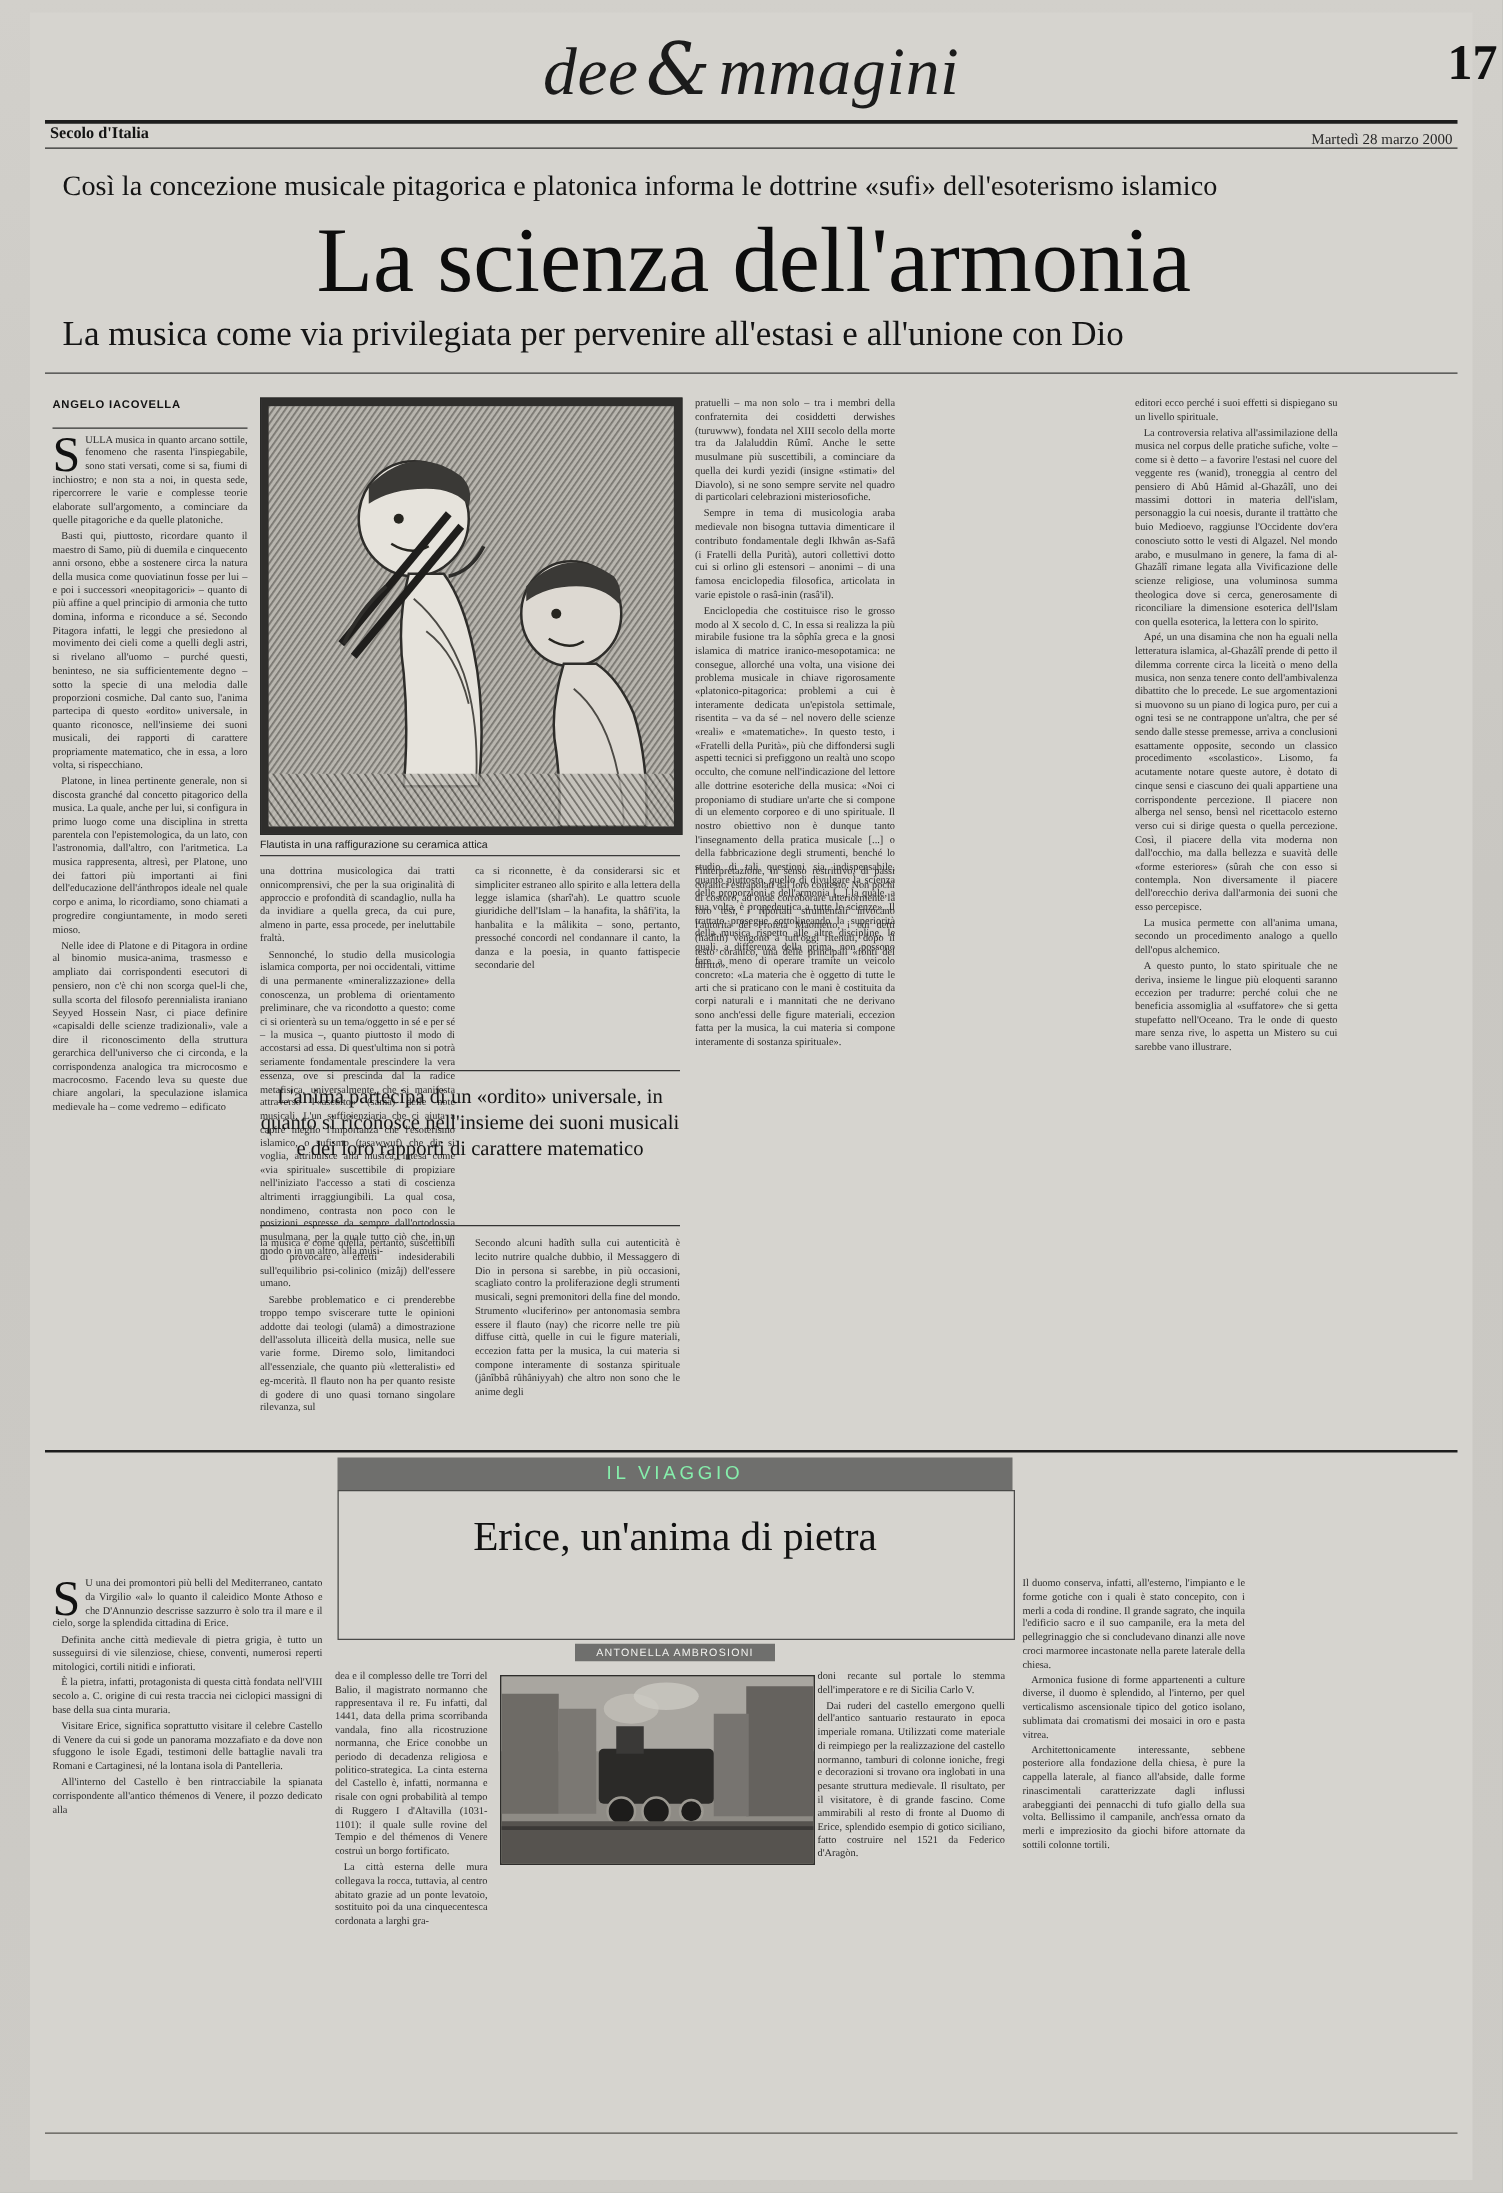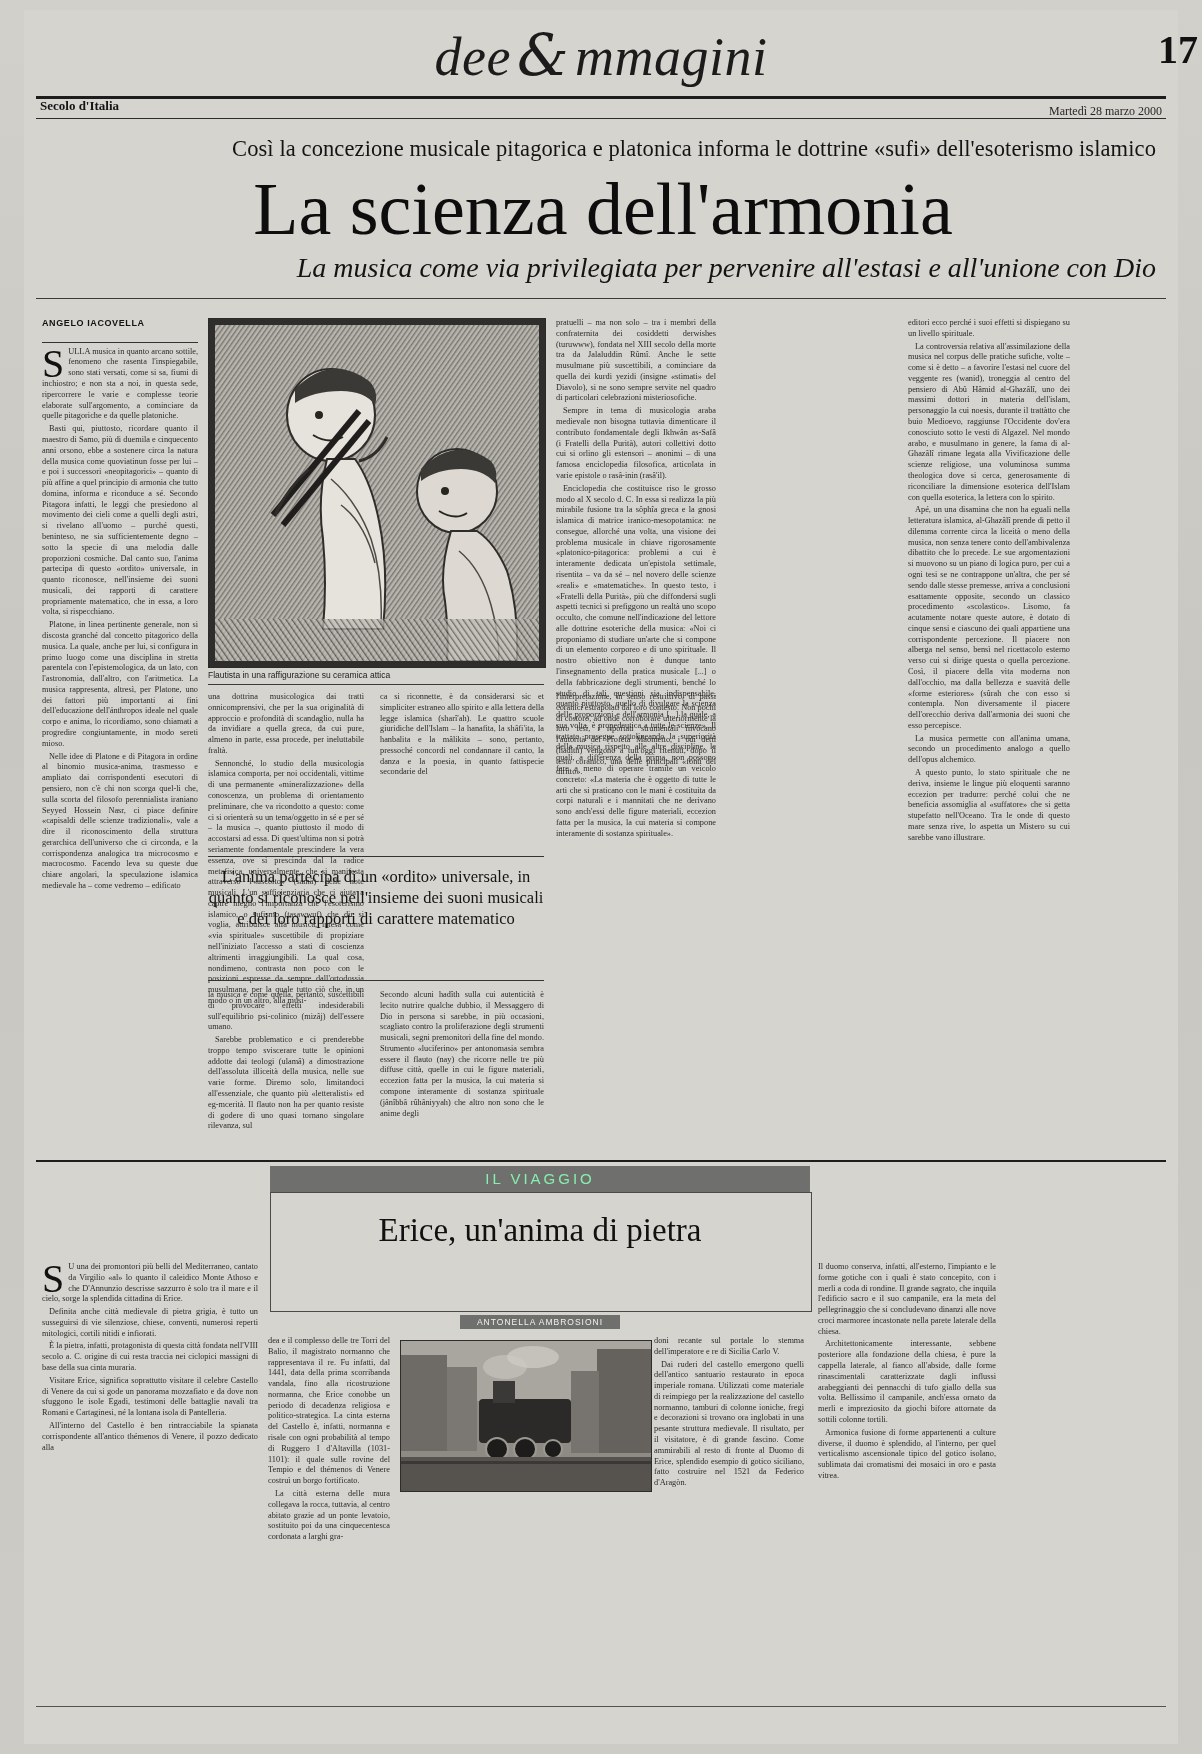--- a/index.html
+++ b/index.html
@@ -18,23 +18,23 @@
     letter-spacing:.5px;color:#1b1b1b;line-height:1;
   }
   .mast-title .amp{font-family:"DejaVu Serif",serif;font-style:italic;font-size:58px;padding:0 6px;}
   .mast-title i{font-style:italic;}
   .pageno{position:absolute;right:4px;top:26px;font-family:"Liberation Serif",serif;font-weight:bold;font-size:40px;color:#111;}
   .rule-thick{position:absolute;left:36px;top:96px;width:1130px;height:3px;background:#1d1d1d;}
   .rule-thin{position:absolute;left:36px;top:118px;width:1130px;height:1px;background:#2b2b2b;}
   .paper-name{position:absolute;left:40px;top:98px;font-size:13px;font-weight:bold;font-family:"Liberation Serif",serif;color:#141414;}
   .issue-date{position:absolute;right:40px;top:104px;font-size:12px;color:#272727;font-family:"Liberation Serif",serif;}
   
-  .kicker{position:absolute;left:50px;top:136px;width:1106px;text-align:right;font-size:22.5px;color:#141414;letter-spacing:.1px;}
+  .kicker{position:absolute;left:50px;top:136px;width:1106px;text-align:left;font-size:22.5px;color:#141414;letter-spacing:.1px;}
   .headline{position:absolute;left:50px;top:172px;width:1106px;text-align:center;font-size:74px;line-height:1.02;color:#0d0d0d;}
-  .subhead{position:absolute;left:50px;top:252px;width:1106px;text-align:right;font-style:italic;font-size:28px;color:#141414;}
+  .subhead{position:absolute;left:50px;top:252px;width:1106px;text-align:left;font-size:28px;color:#141414;}
   .rule-under-head{position:absolute;left:36px;top:298px;width:1130px;height:1px;background:#3a3a3a;}
   
   .col{position:absolute;font-size:8.3px;line-height:1.3;color:#2a2a2a;text-align:justify;hyphens:auto;}
   .col p{margin:0 0 2px 0;text-indent:7px;}
   .col p.first{text-indent:0;}
   .byline{font-family:"Liberation Sans",sans-serif;font-size:9px;font-weight:bold;letter-spacing:.6px;color:#121212;
           border-bottom:1px solid #333;padding-bottom:12px;margin-bottom:4px;}
   .dropcap{float:left;font-size:40px;line-height:30px;padding:2px 4px 0 0;font-family:"Liberation Serif",serif;color:#111;}
   
   .art{position:absolute;left:208px;top:318px;width:336px;height:348px;background:#3a3a38;overflow:hidden;border:1px solid #2a2a28;}
@@ -227,18 +227,18 @@
  </div>
 
  <div class="col" style="left:654px;top:1336px;width:150px;">
    <p class="first">doni recante sul portale lo stemma dell'imperatore e re di Sicilia Carlo V.</p>
    <p>Dai ruderi del castello emergono quelli dell'antico santuario restaurato in epoca imperiale romana. Utilizzati come materiale di reimpiego per la realizzazione del castello normanno, tamburi di colonne ioniche, fregi e decorazioni si trovano ora inglobati in una pesante struttura medievale. Il risultato, per il visitatore, è di grande fascino. Come ammirabili al resto di fronte al Duomo di Erice, splendido esempio di gotico siciliano, fatto costruire nel 1521 da Federico d'Aragòn.</p>
    <p></p>
  </div>
 
  <div class="col" style="left:818px;top:1262px;width:178px;">
    <p class="first">Il duomo conserva, infatti, all'esterno, l'impianto e le forme gotiche con i quali è stato concepito, con i merli a coda di rondine. Il grande sagrato, che inquila l'edificio sacro e il suo campanile, era la meta del pellegrinaggio che si concludevano dinanzi alle nove croci marmoree incastonate nella parete laterale della chiesa.</p>
+   <p>Armonica fusione di forme appartenenti a culture diverse, il duomo è splendido, al l'interno, per quel verticalismo ascensionale tipico del gotico isolano, sublimata dai cromatismi dei mosaici in oro e pasta vitrea.</p>
    <p>Architettonicamente interessante, sebbene posteriore alla fondazione della chiesa, è pure la cappella laterale, al fianco all'abside, dalle forme rinascimentali caratterizzate dagli influssi arabeggianti dei pennacchi di tufo giallo della sua volta. Bellissimo il campanile, anch'essa ornato da merli e impreziosito da giochi bifore attornate da sottili colonne tortili.</p>
-   <p>Armonica fusione di forme appartenenti a culture diverse, il duomo è splendido, al l'interno, per quel verticalismo ascensionale tipico del gotico isolano, sublimata dai cromatismi dei mosaici in oro e pasta vitrea.</p>
  </div>
 
  <div class="foot-rule"></div>
 </div>
 
 </body></html>

